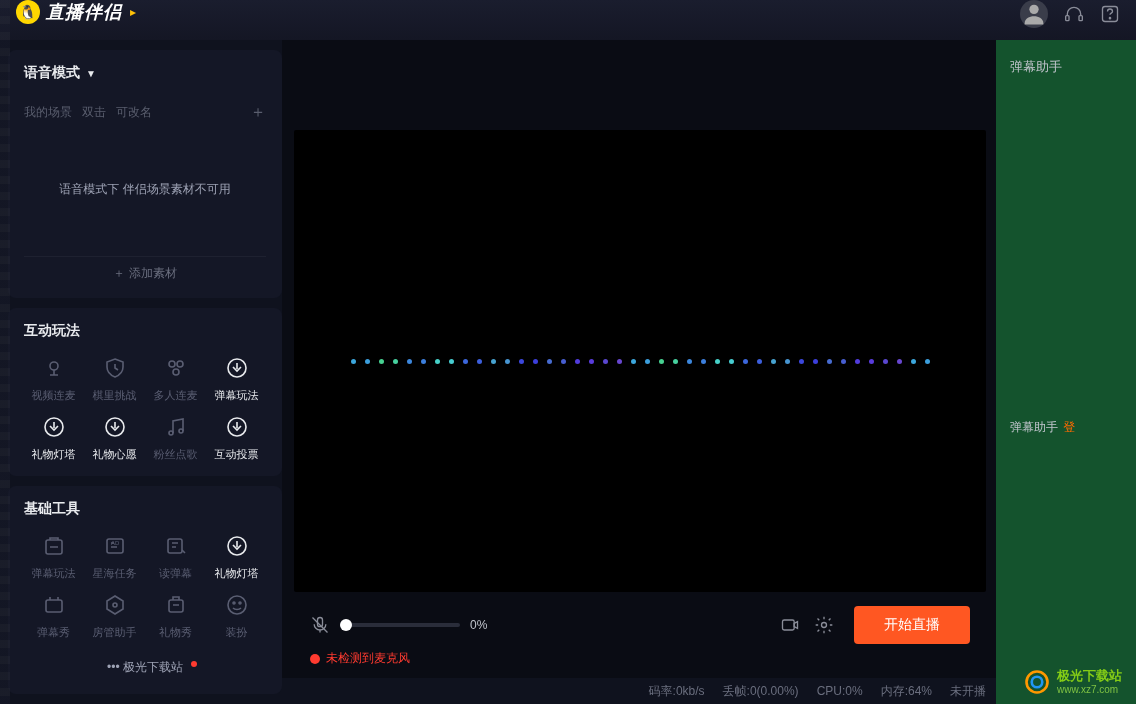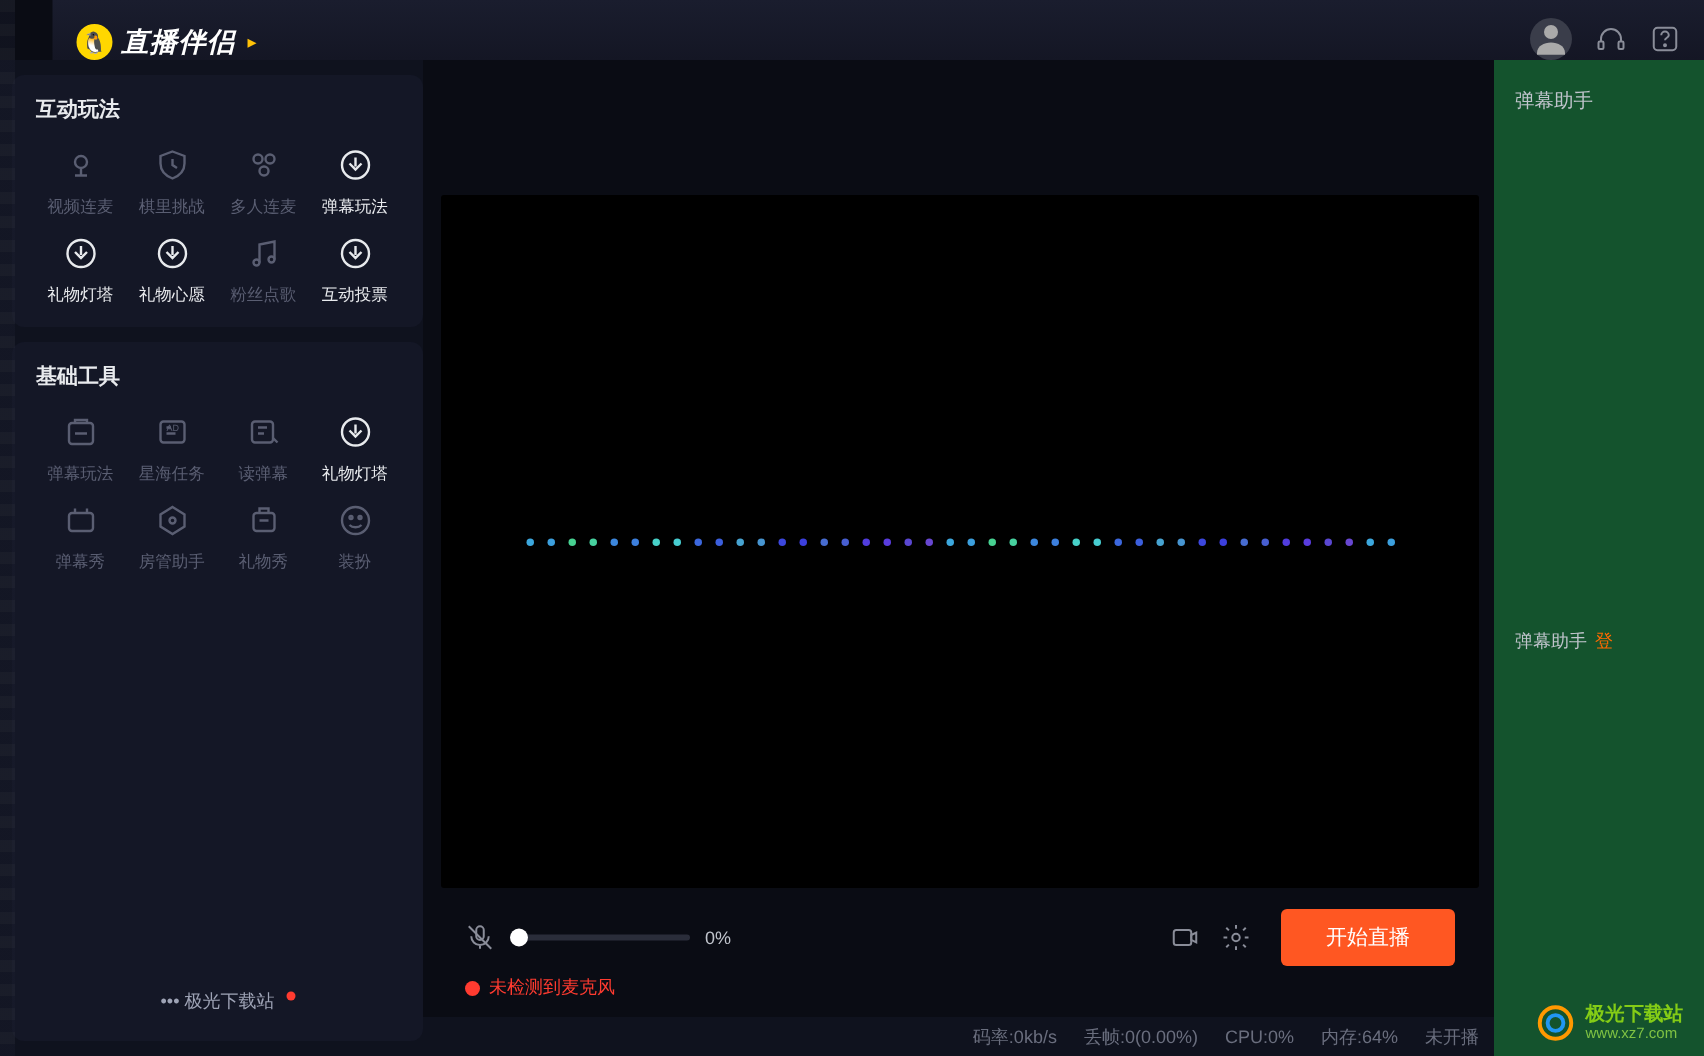--- a/index.html
+++ b/index.html
@@ -10,24 +10,23 @@
   font-family: "Microsoft YaHei", "PingFang SC", sans-serif;
   color: #c0c4cc;
   overflow: hidden;
   position: relative;
 }
 
 
 .header {
   height: 40px;
   display: flex;
-  align-items: flex-end;
+  align-items: flex-start;
   padding: 0 16px;
   background: linear-gradient(180deg, #1a1d2e 0%, #141624 100%);
-  margin-left: 35px;
 }
 .logo { display: flex; align-items: center; gap: 6px; }
 .logo-icon {
   width: 24px; height: 24px;
   background: #ffd700;
   border-radius: 50%;
   position: relative;
   display: flex; align-items: center; justify-content: center;
 }
 .logo-icon::before {
@@ -385,20 +384,38 @@
           <circle cx="12" cy="17" r="0.8" class="filled"></circle>
         </svg>
     </div>
   </div>
 </div>
 
 <div class="container">
 
   <div class="sidebar">
 
+    <div class="panel">
+      <div class="mode-title">
+        <span>语音模式</span>
+        <span class="mode-caret">▼</span>
+      </div>
+      <div class="scene-row">
+        <div class="scene-left">
+          <span>我的场景</span>
+          <span>双击</span>
+          <span>可改名</span>
+        </div>
+        <span class="add-plus">＋</span>
+      </div>
+      <div class="scene-hint">语音模式下 伴侣场景素材不可用</div>
+      <div class="add-material">
+        <span class="plus">＋</span><span>添加素材</span>
+      </div>
+    </div>
 
     <div class="panel">
       <div class="section-title">互动玩法</div>
       <div class="tool-grid" id="interactive-grid">
           <div class="tool-item">
             <div class="tool-icon">
               <svg viewBox="0 0 24 24">
                 <circle cx="12" cy="10" r="4"></circle>
                 <path d="M12 14v5M8 19h8"></path>
               </svg>

